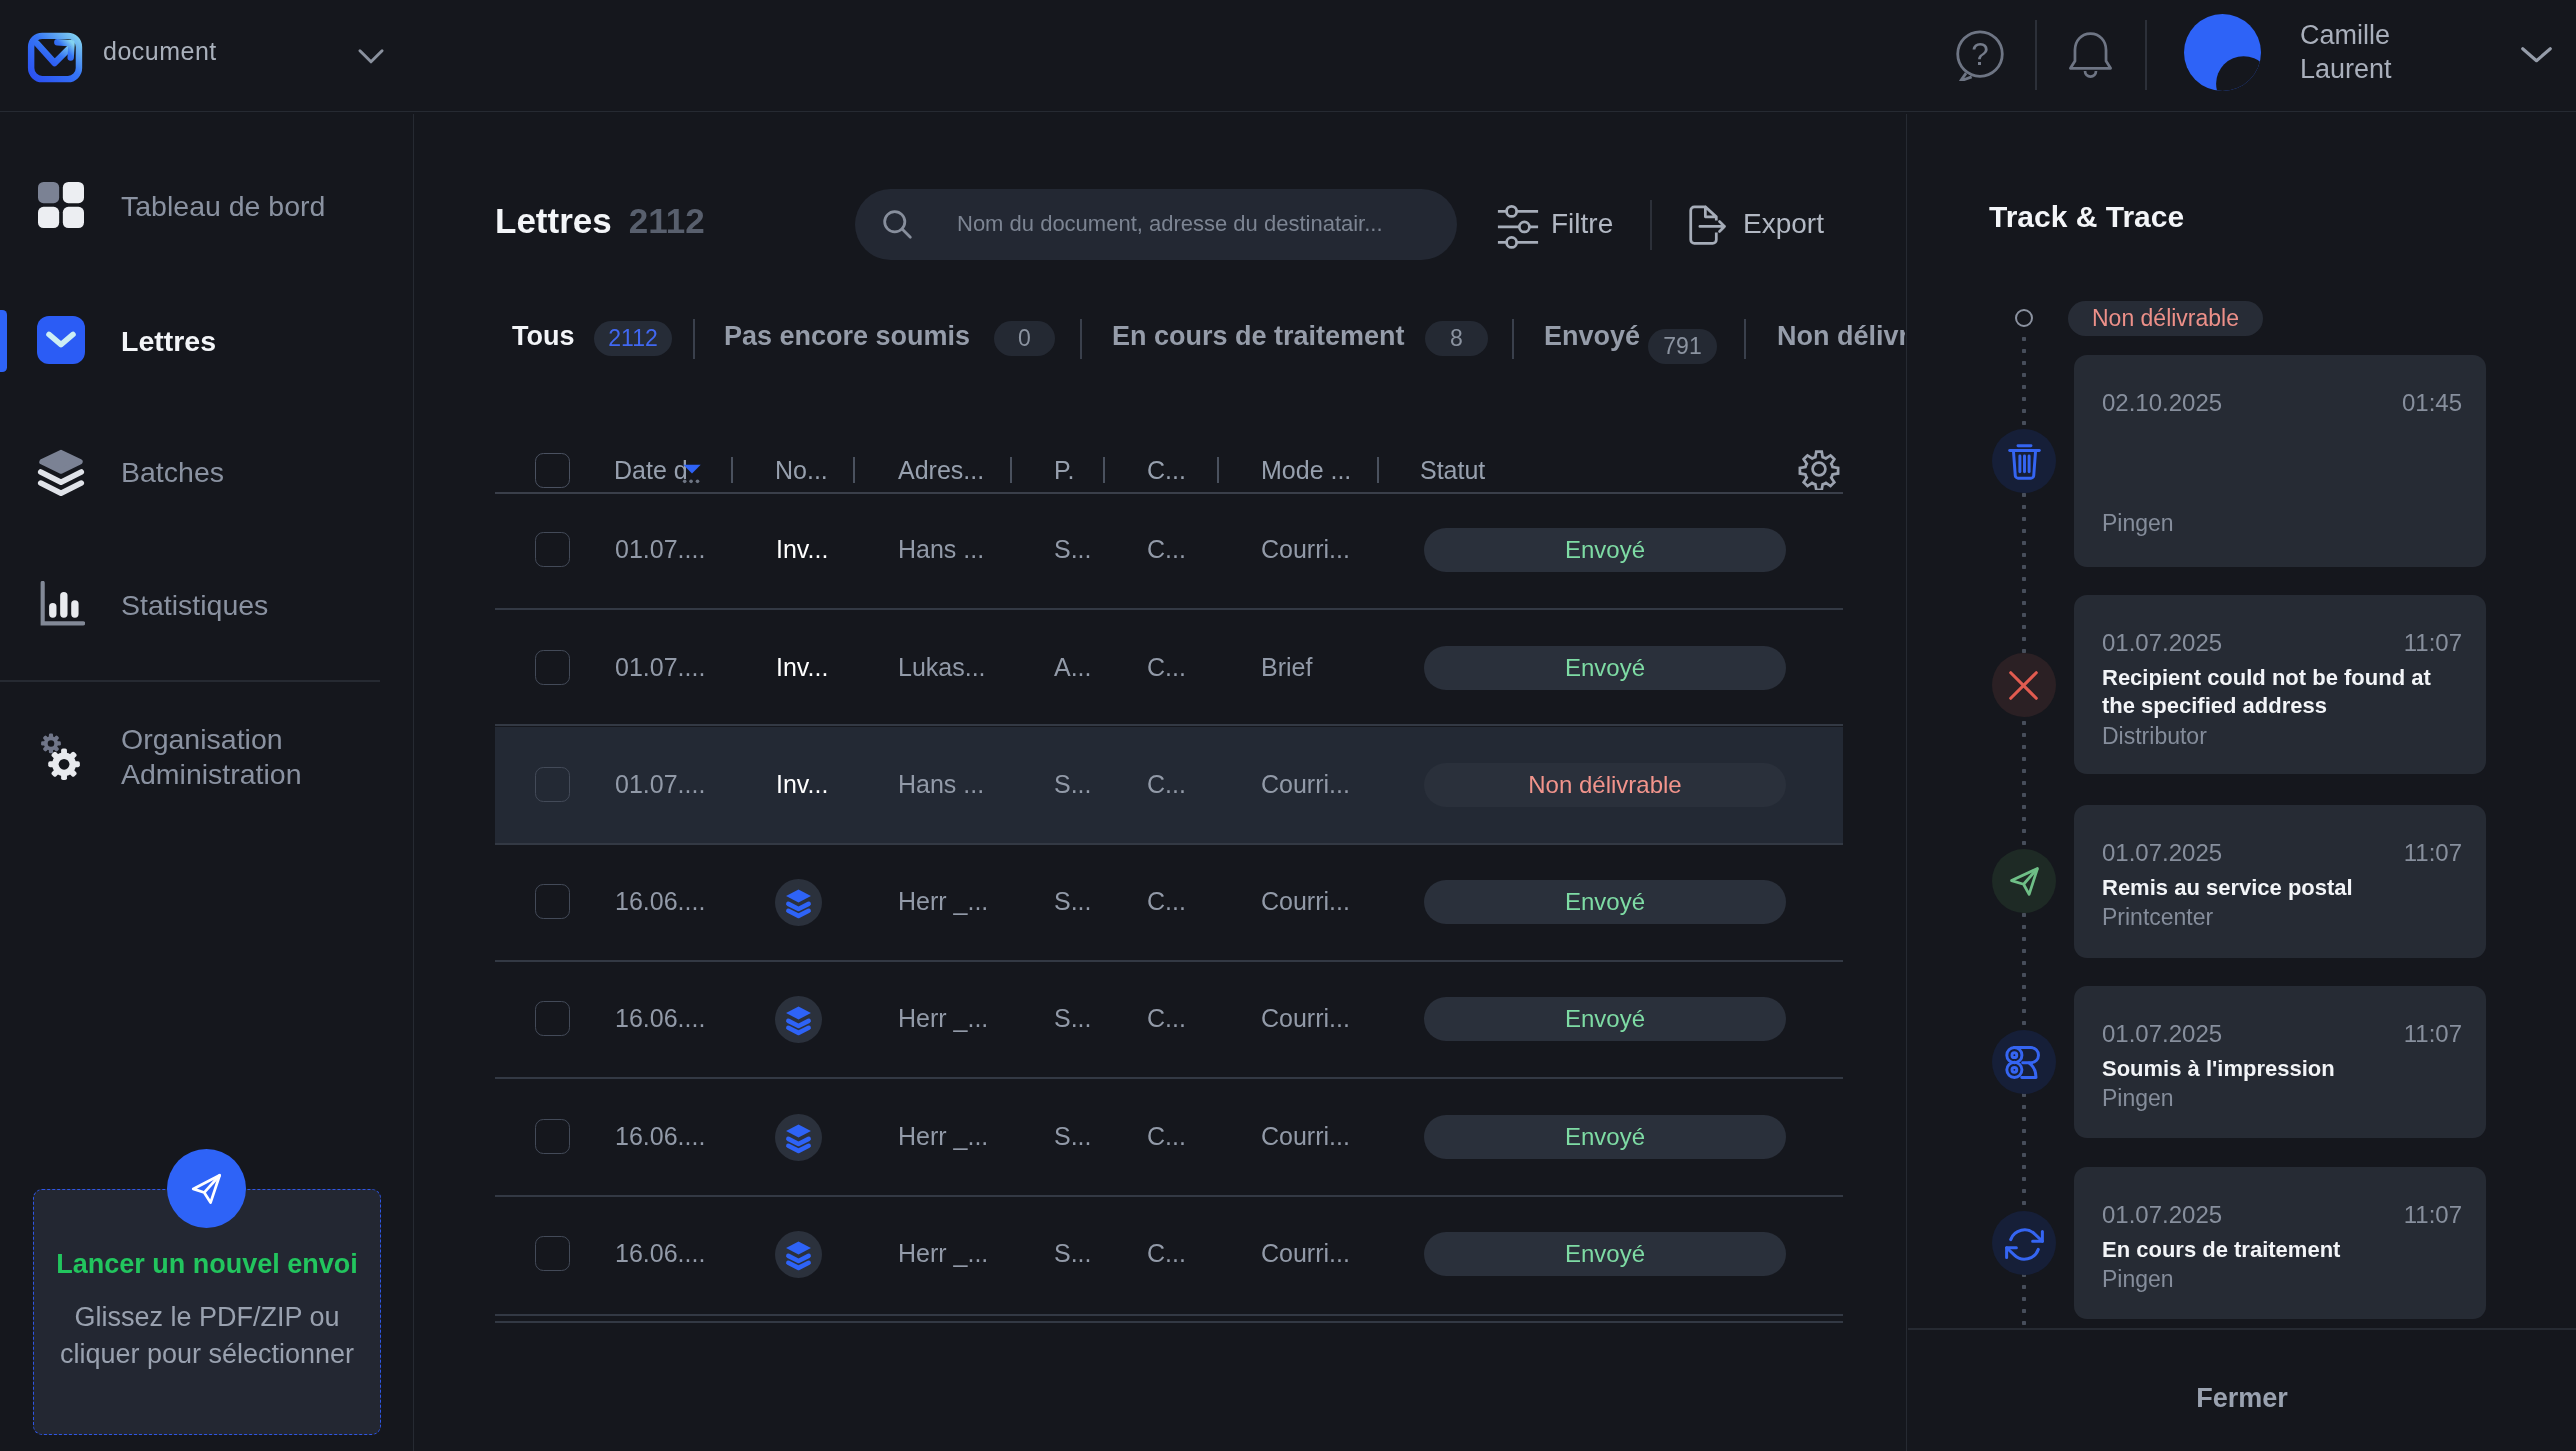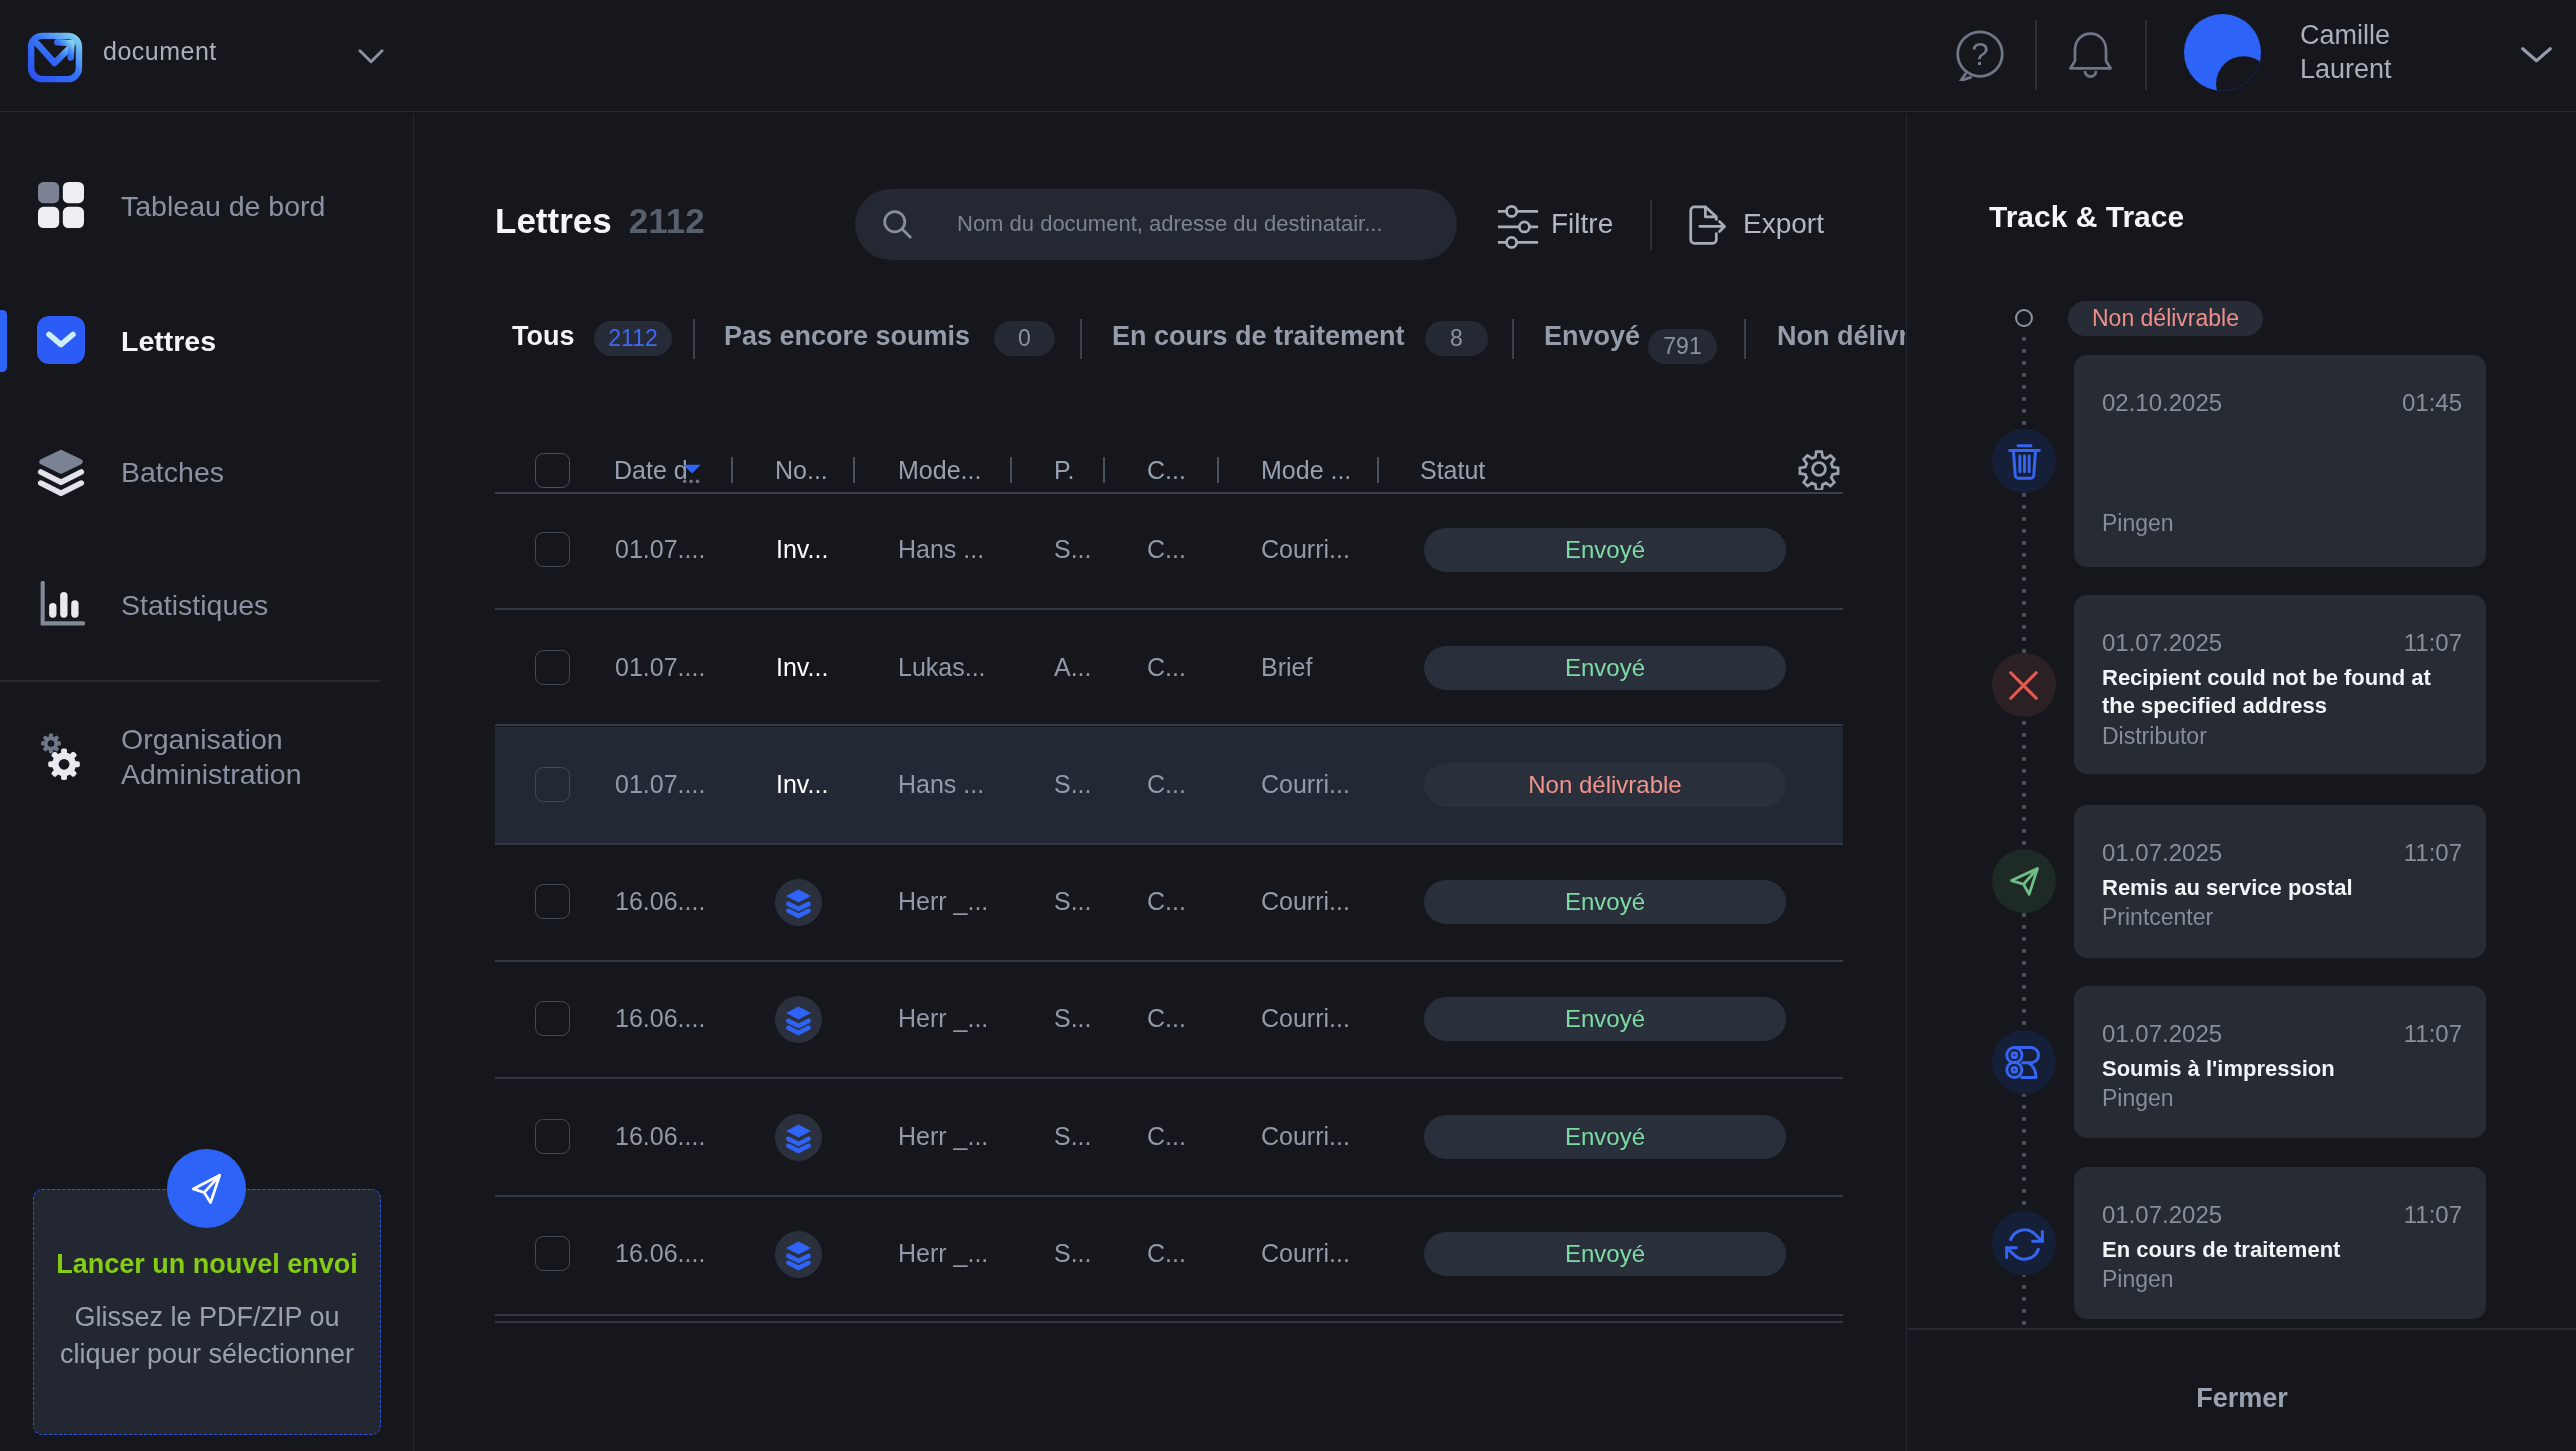--- a/index.html
+++ b/index.html
@@ -125,21 +125,21 @@
     </g>
   </svg>
   <div class="abs" style="left:121px;top:722px;font-size:28.5px;line-height:35px;color:#8a92a1;">Organisation<br>Administration</div>
 
   <div class="abs" style="left:33px;top:1189px;width:348px;height:246px;background:#232732;border:1.8px dashed #2e55e6;border-radius:9.2px;"></div>
   <div class="abs" style="left:167px;top:1149px;width:79px;height:79px;border-radius:50%;background:#2e63f7;"></div>
   <svg class="abs" style="left:185px;top:1167px;" width="42" height="42" viewBox="0 0 46 46">
     <path d="M9 24 L38 9 L28 39 L21 28 Z" fill="none" stroke="#ffffff" stroke-width="3" stroke-linejoin="round"></path>
     <path d="M21 28 L38 9" fill="none" stroke="#ffffff" stroke-width="3"></path>
   </svg>
-  <div class="abs" style="left:33px;top:1249px;width:348px;text-align:center;font-size:27px;font-weight:700;color:#84cc16;">Lancer un nouvel envoi</div>
+  <div class="abs" style="left:33px;top:1249px;width:348px;text-align:center;font-size:27px;font-weight:700;color:#22c55e;">Lancer un nouvel envoi</div>
   <div class="abs" style="left:33px;top:1299px;width:348px;text-align:center;font-size:27px;line-height:37px;color:#99a1af;">Glissez le PDF/ZIP ou<br>cliquer pour sélectionner</div>
 
   <div class="abs" id="rpanel" style="left:1906px;top:114px;width:670px;height:1338px;border-left:1.8px solid #262a32;"></div>
 
   <div class="abs" style="left:1989px;top:200px;font-size:30px;font-weight:700;color:#f3f5f8;">Track &amp; Trace</div>
 
   <div class="abs" style="left:2021px;top:333px;width:5.5px;height:999px;background-image:radial-gradient(circle 2.1px, #474e5b 2px, transparent 2.2px);background-size:5.5px 12px;background-position:center top;"></div>
   <div class="abs" style="left:2015px;top:309px;width:18.4px;height:18.4px;border:2.8px solid #8b92a0;border-radius:50%;background:#15171d;"></div>
 
   <div class="abs" style="left:2068px;top:301px;width:195px;height:35px;background:#272c36;border-radius:17.5px;text-align:center;line-height:35px;font-size:23px;color:#ed9089;">Non délivrable</div>
@@ -271,21 +271,21 @@
   <div class="abs thead" style="left:614px;top:456px;">Date d</div>
   <svg class="abs" style="left:681px;top:463px;" width="22" height="22" viewBox="0 0 24 24">
     <path d="M2.5 2 L21.5 2 L12 11.5 Z" fill="#2e63f7"></path>
     <circle cx="4" cy="20" r="2" fill="#6e7583"></circle>
       <circle cx="11" cy="20" r="2" fill="#6e7583"></circle>
       <circle cx="18" cy="20" r="2" fill="#6e7583"></circle>
   </svg>
   <div class="abs colsep" style="left:731px;"></div>
   <div class="abs thead" style="left:775px;top:456px;">No...</div>
   <div class="abs colsep" style="left:853px;"></div>
-  <div class="abs thead" style="left:898px;top:456px;">Mode...</div>
+  <div class="abs thead" style="left:898px;top:456px;">Adres...</div>
   <div class="abs colsep" style="left:1010px;"></div>
   <div class="abs thead" style="left:1054px;top:456px;">P.</div>
   <div class="abs colsep" style="left:1103px;"></div>
   <div class="abs thead" style="left:1147px;top:456px;">C...</div>
   <div class="abs colsep" style="left:1217px;"></div>
   <div class="abs thead" style="left:1261px;top:456px;">Mode ...</div>
   <div class="abs colsep" style="left:1377px;"></div>
   <div class="abs thead" style="left:1420px;top:456px;">Statut</div>
   <svg class="abs" style="left:1798px;top:448px;" width="42" height="42" viewBox="0 0 46 46">
     <g fill="none" stroke="#9ba2af" stroke-width="3">

